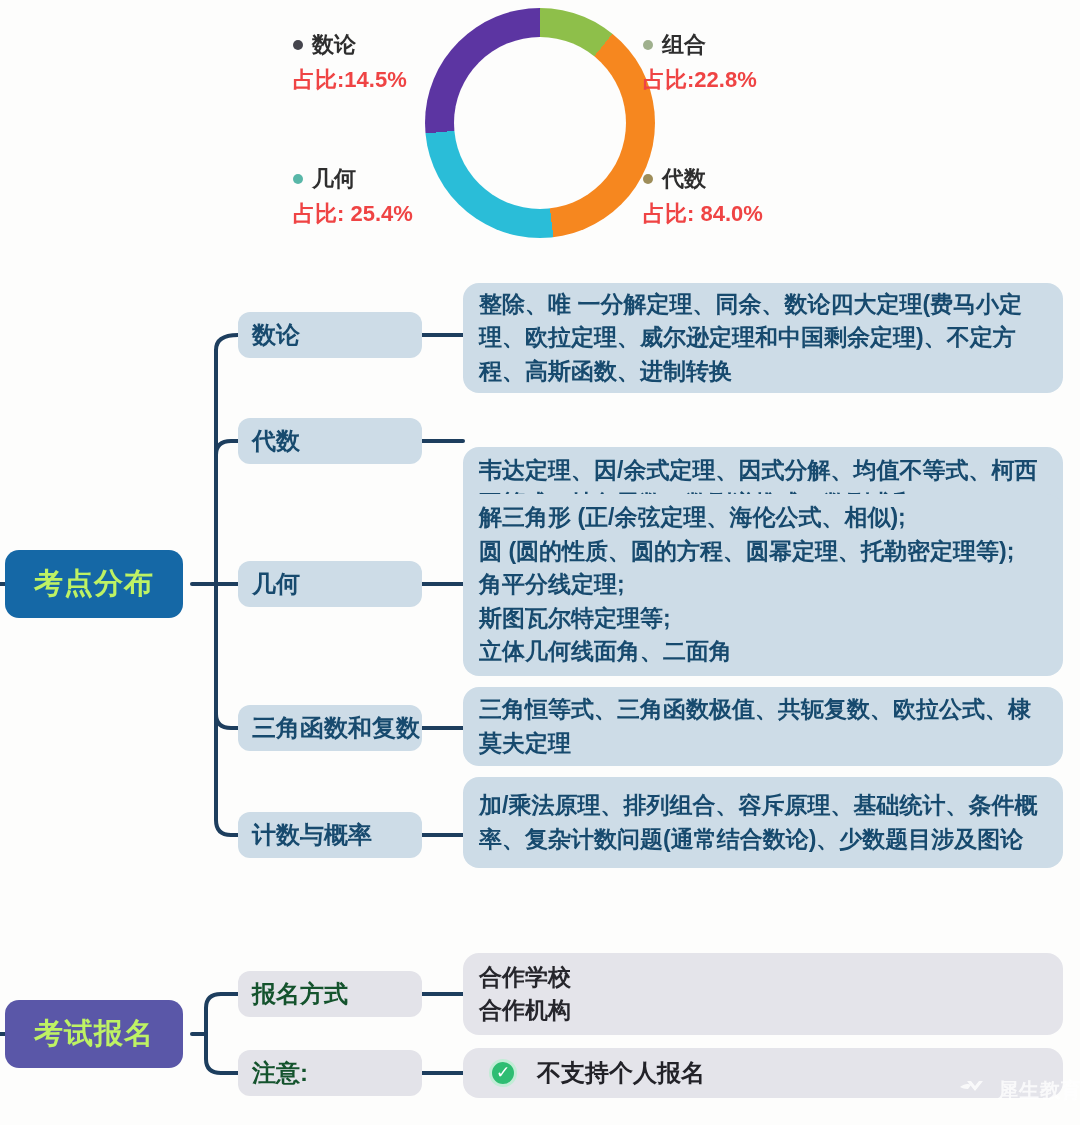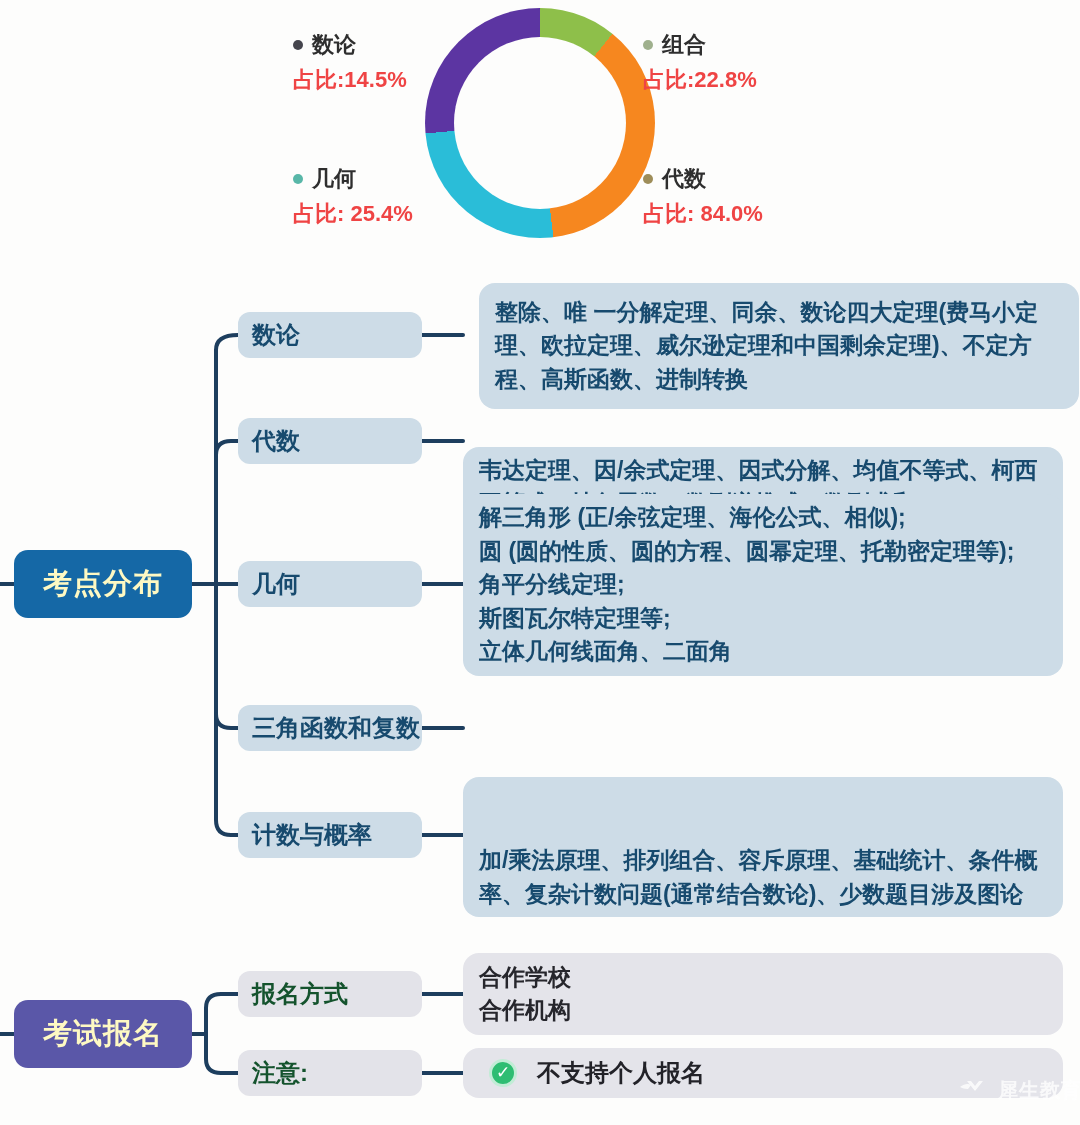--- a/index.html
+++ b/index.html
@@ -22,23 +22,23 @@
   .legend-dot { width:10px; height:10px; border-radius:50%; flex:0 0 auto; }
   .legend-name { font-size:22px; font-weight:bold; color:#2e2e2e; }
   .legend-ratio { margin-top:5px; font-size:22px; font-weight:bold; color:#ef4444; }
 
   
   .connectors { position:absolute; left:0; top:0; pointer-events:none; }
   .connectors path { stroke:#1d3e5e; stroke-width:4; fill:none; stroke-linecap:round; }
 
   
   .root {
-    position:absolute; left:14px; width:178px; height:68px; border-radius:14px;
+    position:absolute; left:5px; width:178px; height:68px; border-radius:14px;
     display:flex; align-items:center; justify-content:center;
-    color:#fef9c3; font-size:29px; font-weight:bold; letter-spacing:1px;
+    color:#bef264; font-size:29px; font-weight:bold; letter-spacing:1px;
   }
   .root1 { top:550px; background:#1568a6; }
   .root2 { top:1000px; background:#5a57a8; }
 
   .topic {
     position:absolute; left:238px; width:184px; height:46px; border-radius:12px;
     display:flex; align-items:center; padding-left:14px;
     font-size:24px; font-weight:bold;
   }
   .topic.blue { background:#cddce7; color:#174a6e; }
@@ -47,25 +47,25 @@
   .content {
     position:absolute; left:463px; width:600px; border-radius:16px;
     display:flex; align-items:center; padding:6px 16px;
     font-size:23px; font-weight:bold; line-height:33.5px;
   }
   .content.blue { background:#cddce7; color:#174a6e; }
   .content.gray { background:#e4e4ea; color:#26262c; }
   .content .txt { white-space:pre-line; }
 
   .t1 { top:312px; } .t2 { top:418px; } .t3 { top:561px; } .t4 { top:705px; } .t5 { top:812px; }
-  .c1 { top:283px; height:126px;margin-left:16px; }
+  .c1 { top:283px; height:110px; }
   .c2 { top:402px; height:80px;margin-top:45px; }
   .c3 { top:494px; height:182px; }
   .c4 { top:687px; height:79px; }
-  .c5 { top:777px; height:140px;align-items:flex-end; }
+  .c5 { top:777px; height:91px; }
   .t6 { top:971px; } .t7 { top:1050px; }
   .c6 { top:953px; height:82px; }
   .c7 { top:1048px; height:50px; }
 
   .check-wrap { display:flex; align-items:center; gap:20px; padding-left:10px; }
   .check-icon {
     width:28px; height:28px; border-radius:50%; background:#2ebd72;
     border:3px solid #c2ecd6; display:flex; align-items:center; justify-content:center;
     color:#ffffff; font-size:17px; font-weight:bold; flex:0 0 auto;
   }
@@ -154,20 +154,23 @@
   <div class="content blue c2">
       <span class="txt">韦达定理、因/余式定理、因式分解、均值不等式、柯西不等式、抽象函数、数列递推式、数列求和</span>
     </div>
   <div class="content blue c3">
       <span class="txt">解三角形 (正/余弦定理、海伦公式、相似);
 圆 (圆的性质、圆的方程、圆幂定理、托勒密定理等);
 角平分线定理;
 斯图瓦尔特定理等;
 立体几何线面角、二面角</span>
     </div>
+  <div class="content blue c4">
+      <span class="txt">三角恒等式、三角函数极值、共轭复数、欧拉公式、棣莫夫定理</span>
+    </div>
   <div class="content blue c5">
       <span class="txt">加/乘法原理、排列组合、容斥原理、基础统计、条件概率、复杂计数问题(通常结合数论)、少数题目涉及图论</span>
     </div>
 
   <div class="root root2">考试报名</div>
 
   <div class="topic gray t6">报名方式</div>
   <div class="topic gray t7">注意:</div>
 
   <div class="content gray c6">

